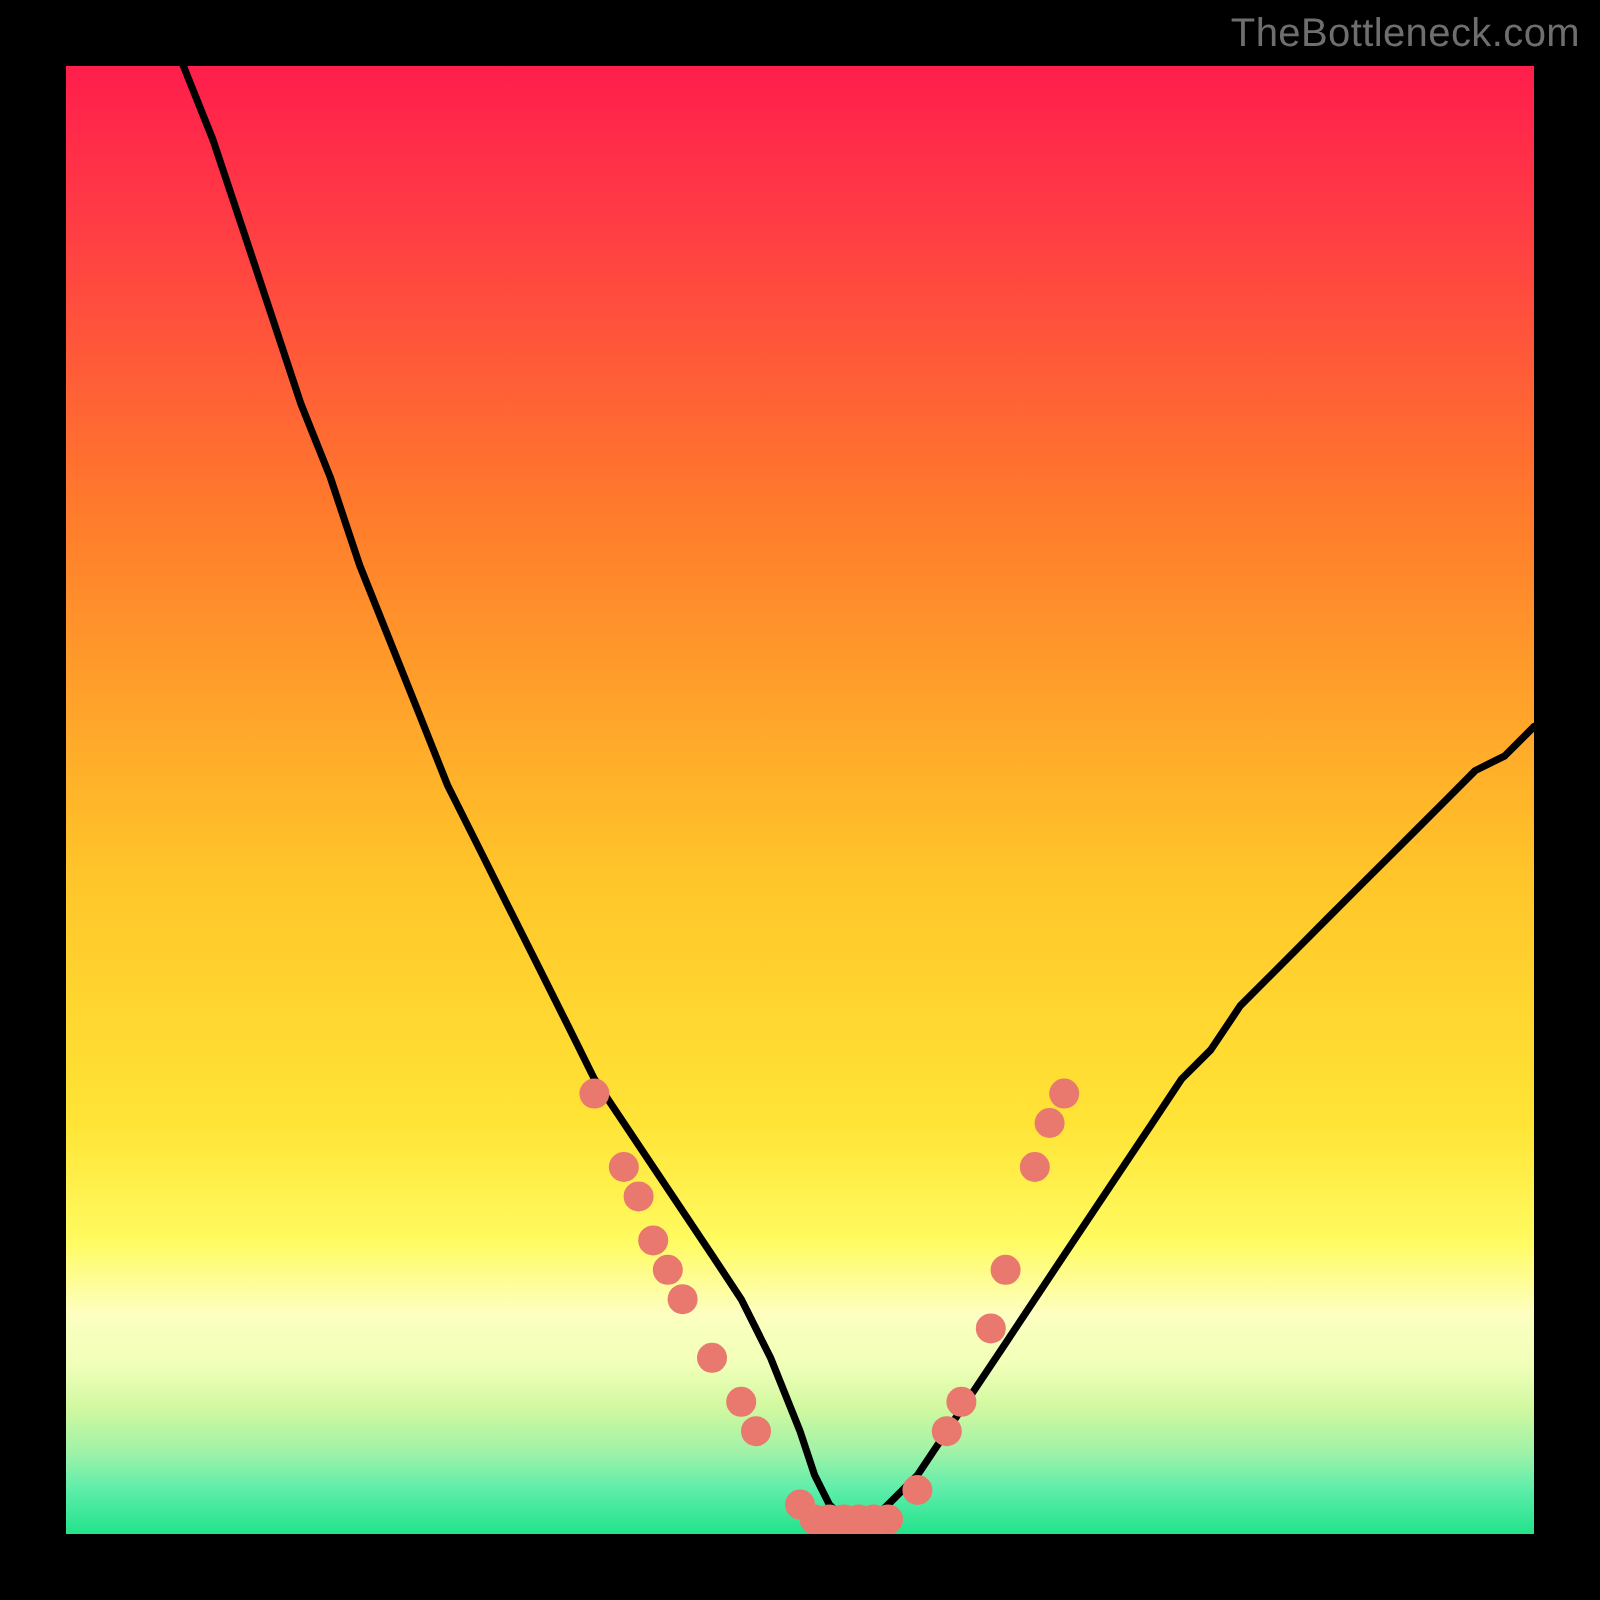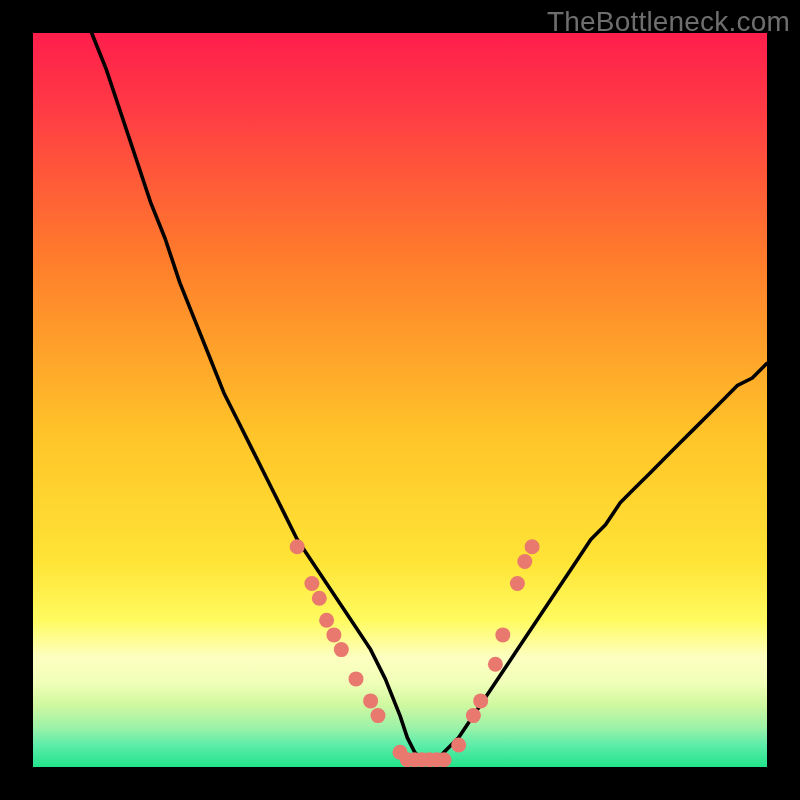--- a/index.html
+++ b/index.html
@@ -27,21 +27,21 @@
   }
   .plot svg {
     display: block;
     width: 734px;
     height: 734px;
   }
   .watermark {
     position: absolute;
     top: 6px;
     right: 10px;
-    font-size: 28px;
+    font-size: 20px;
     font-weight: 500;
     color: #6e6e6e;
     letter-spacing: 0.2px;
     user-select: none;
   }
 </style>
 </head>
 <body>
 
 <div class="stage">

